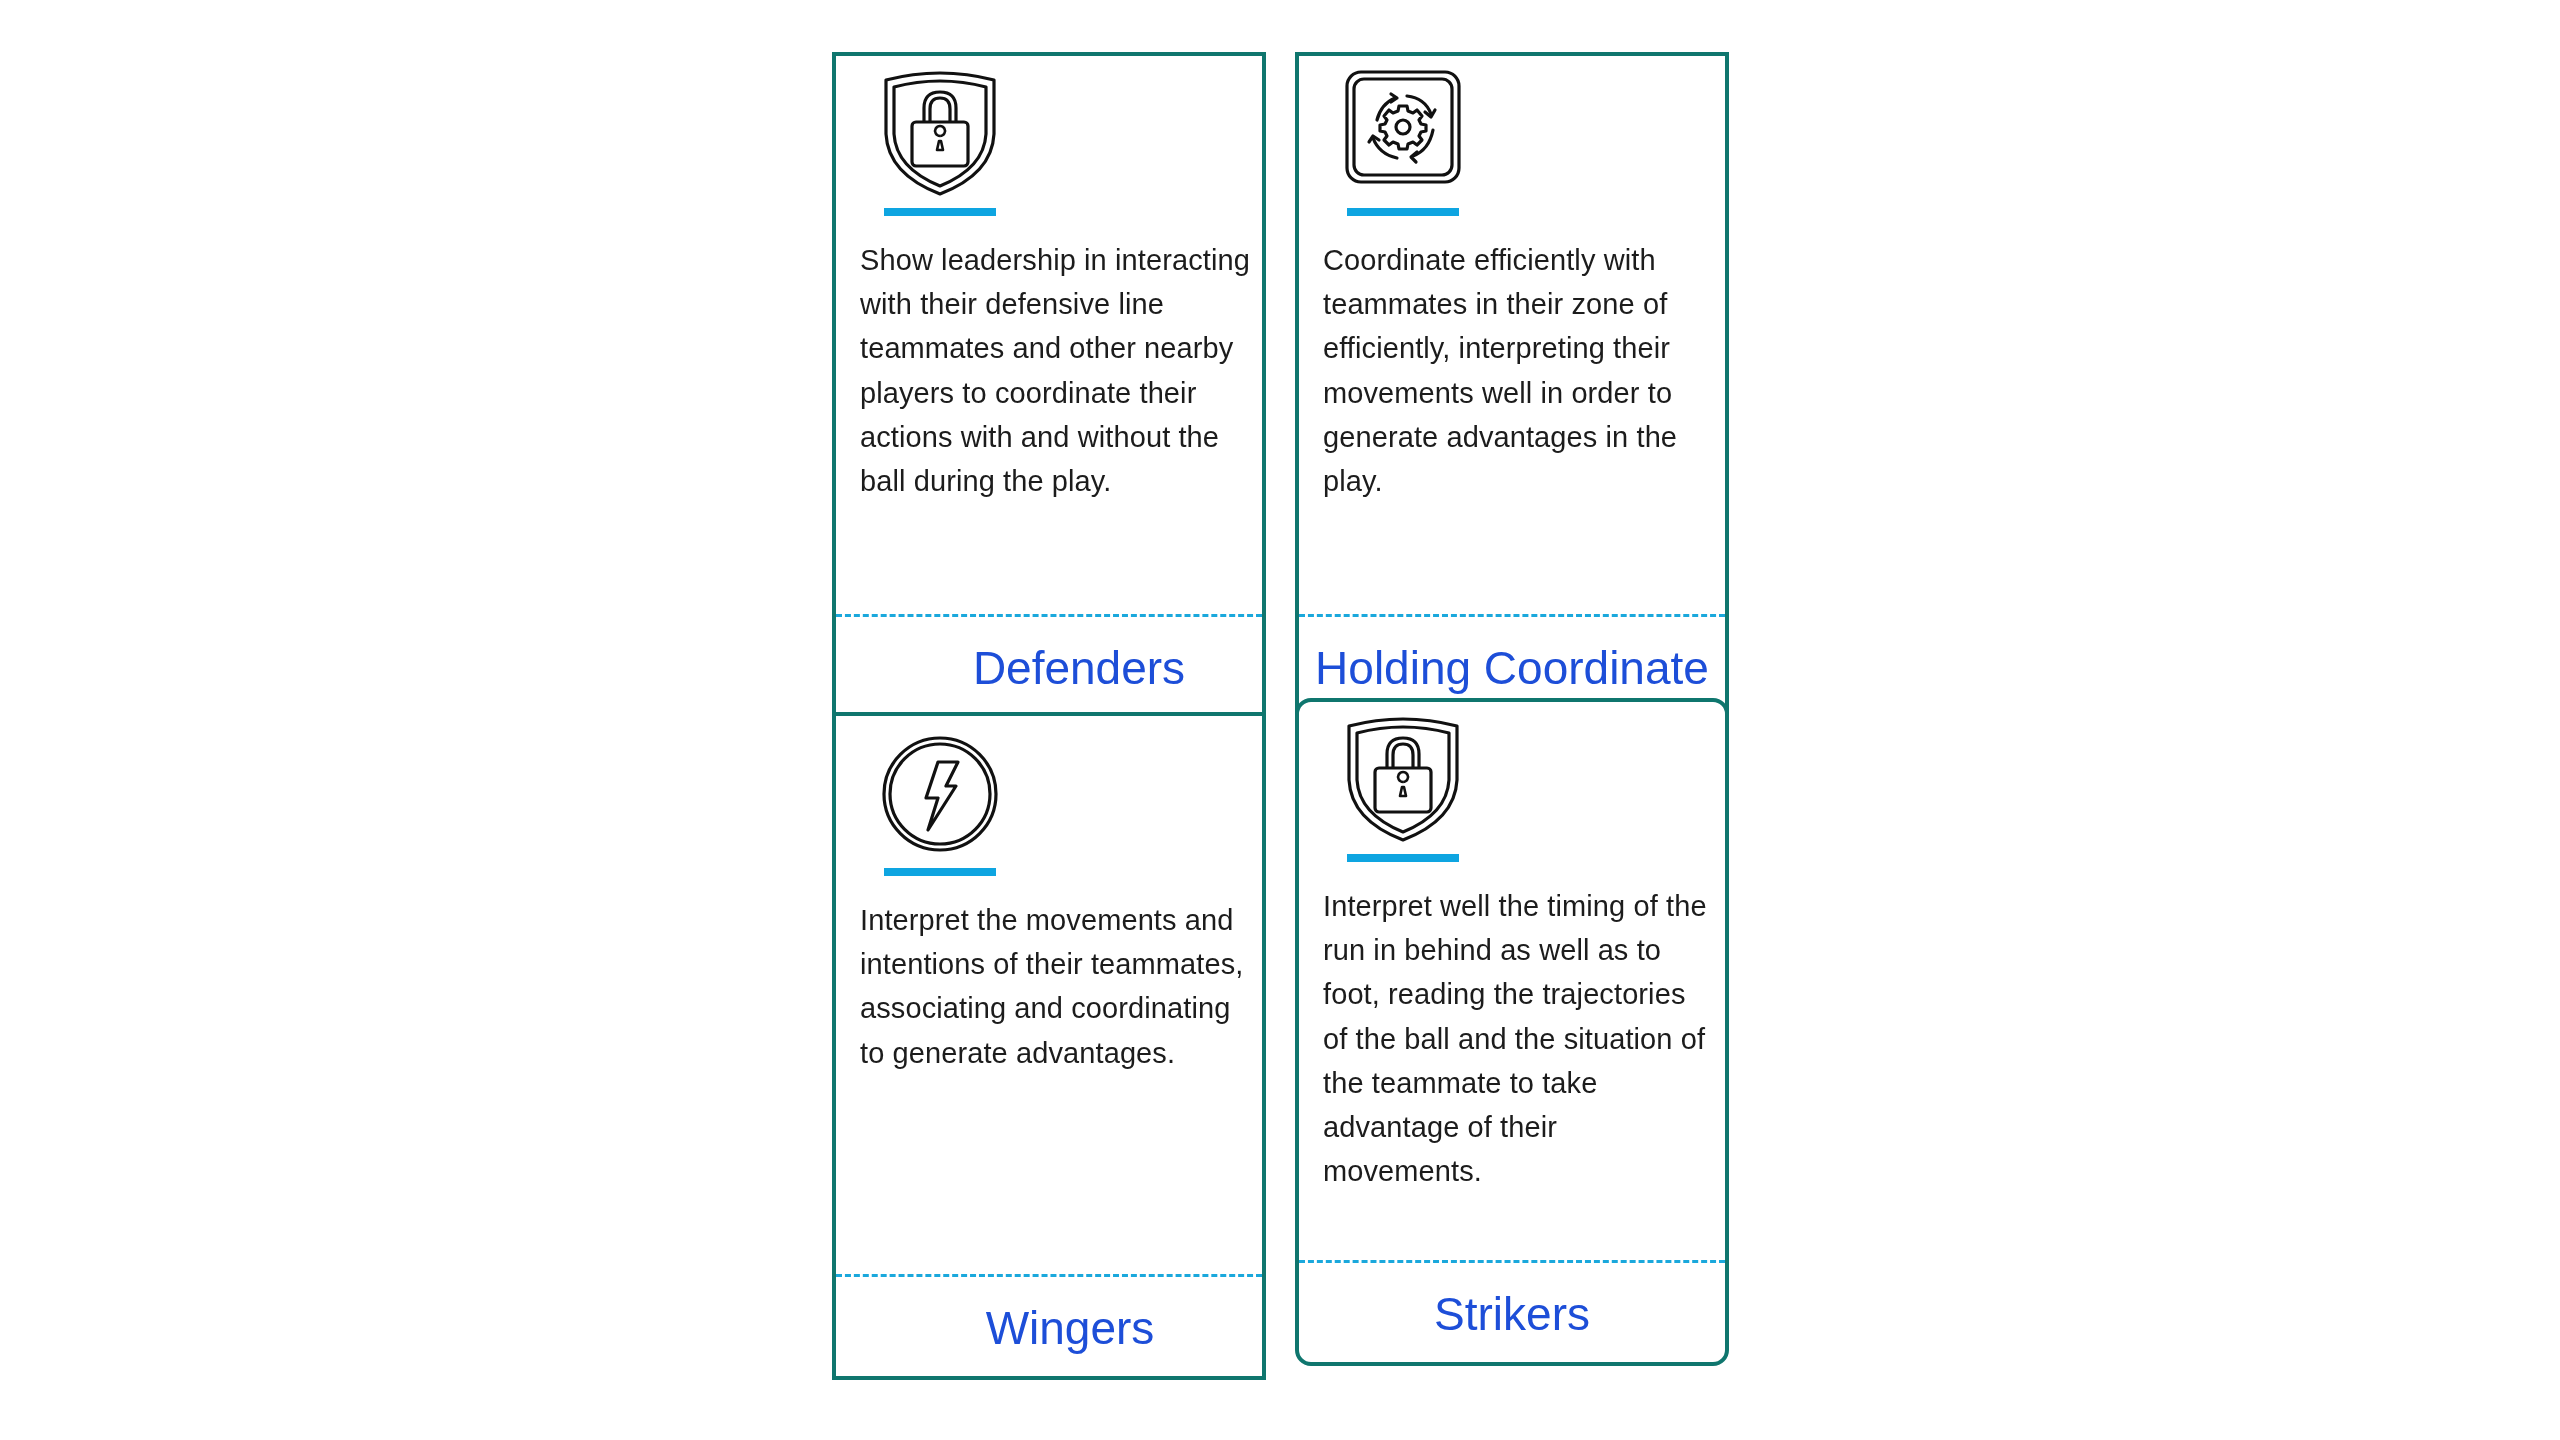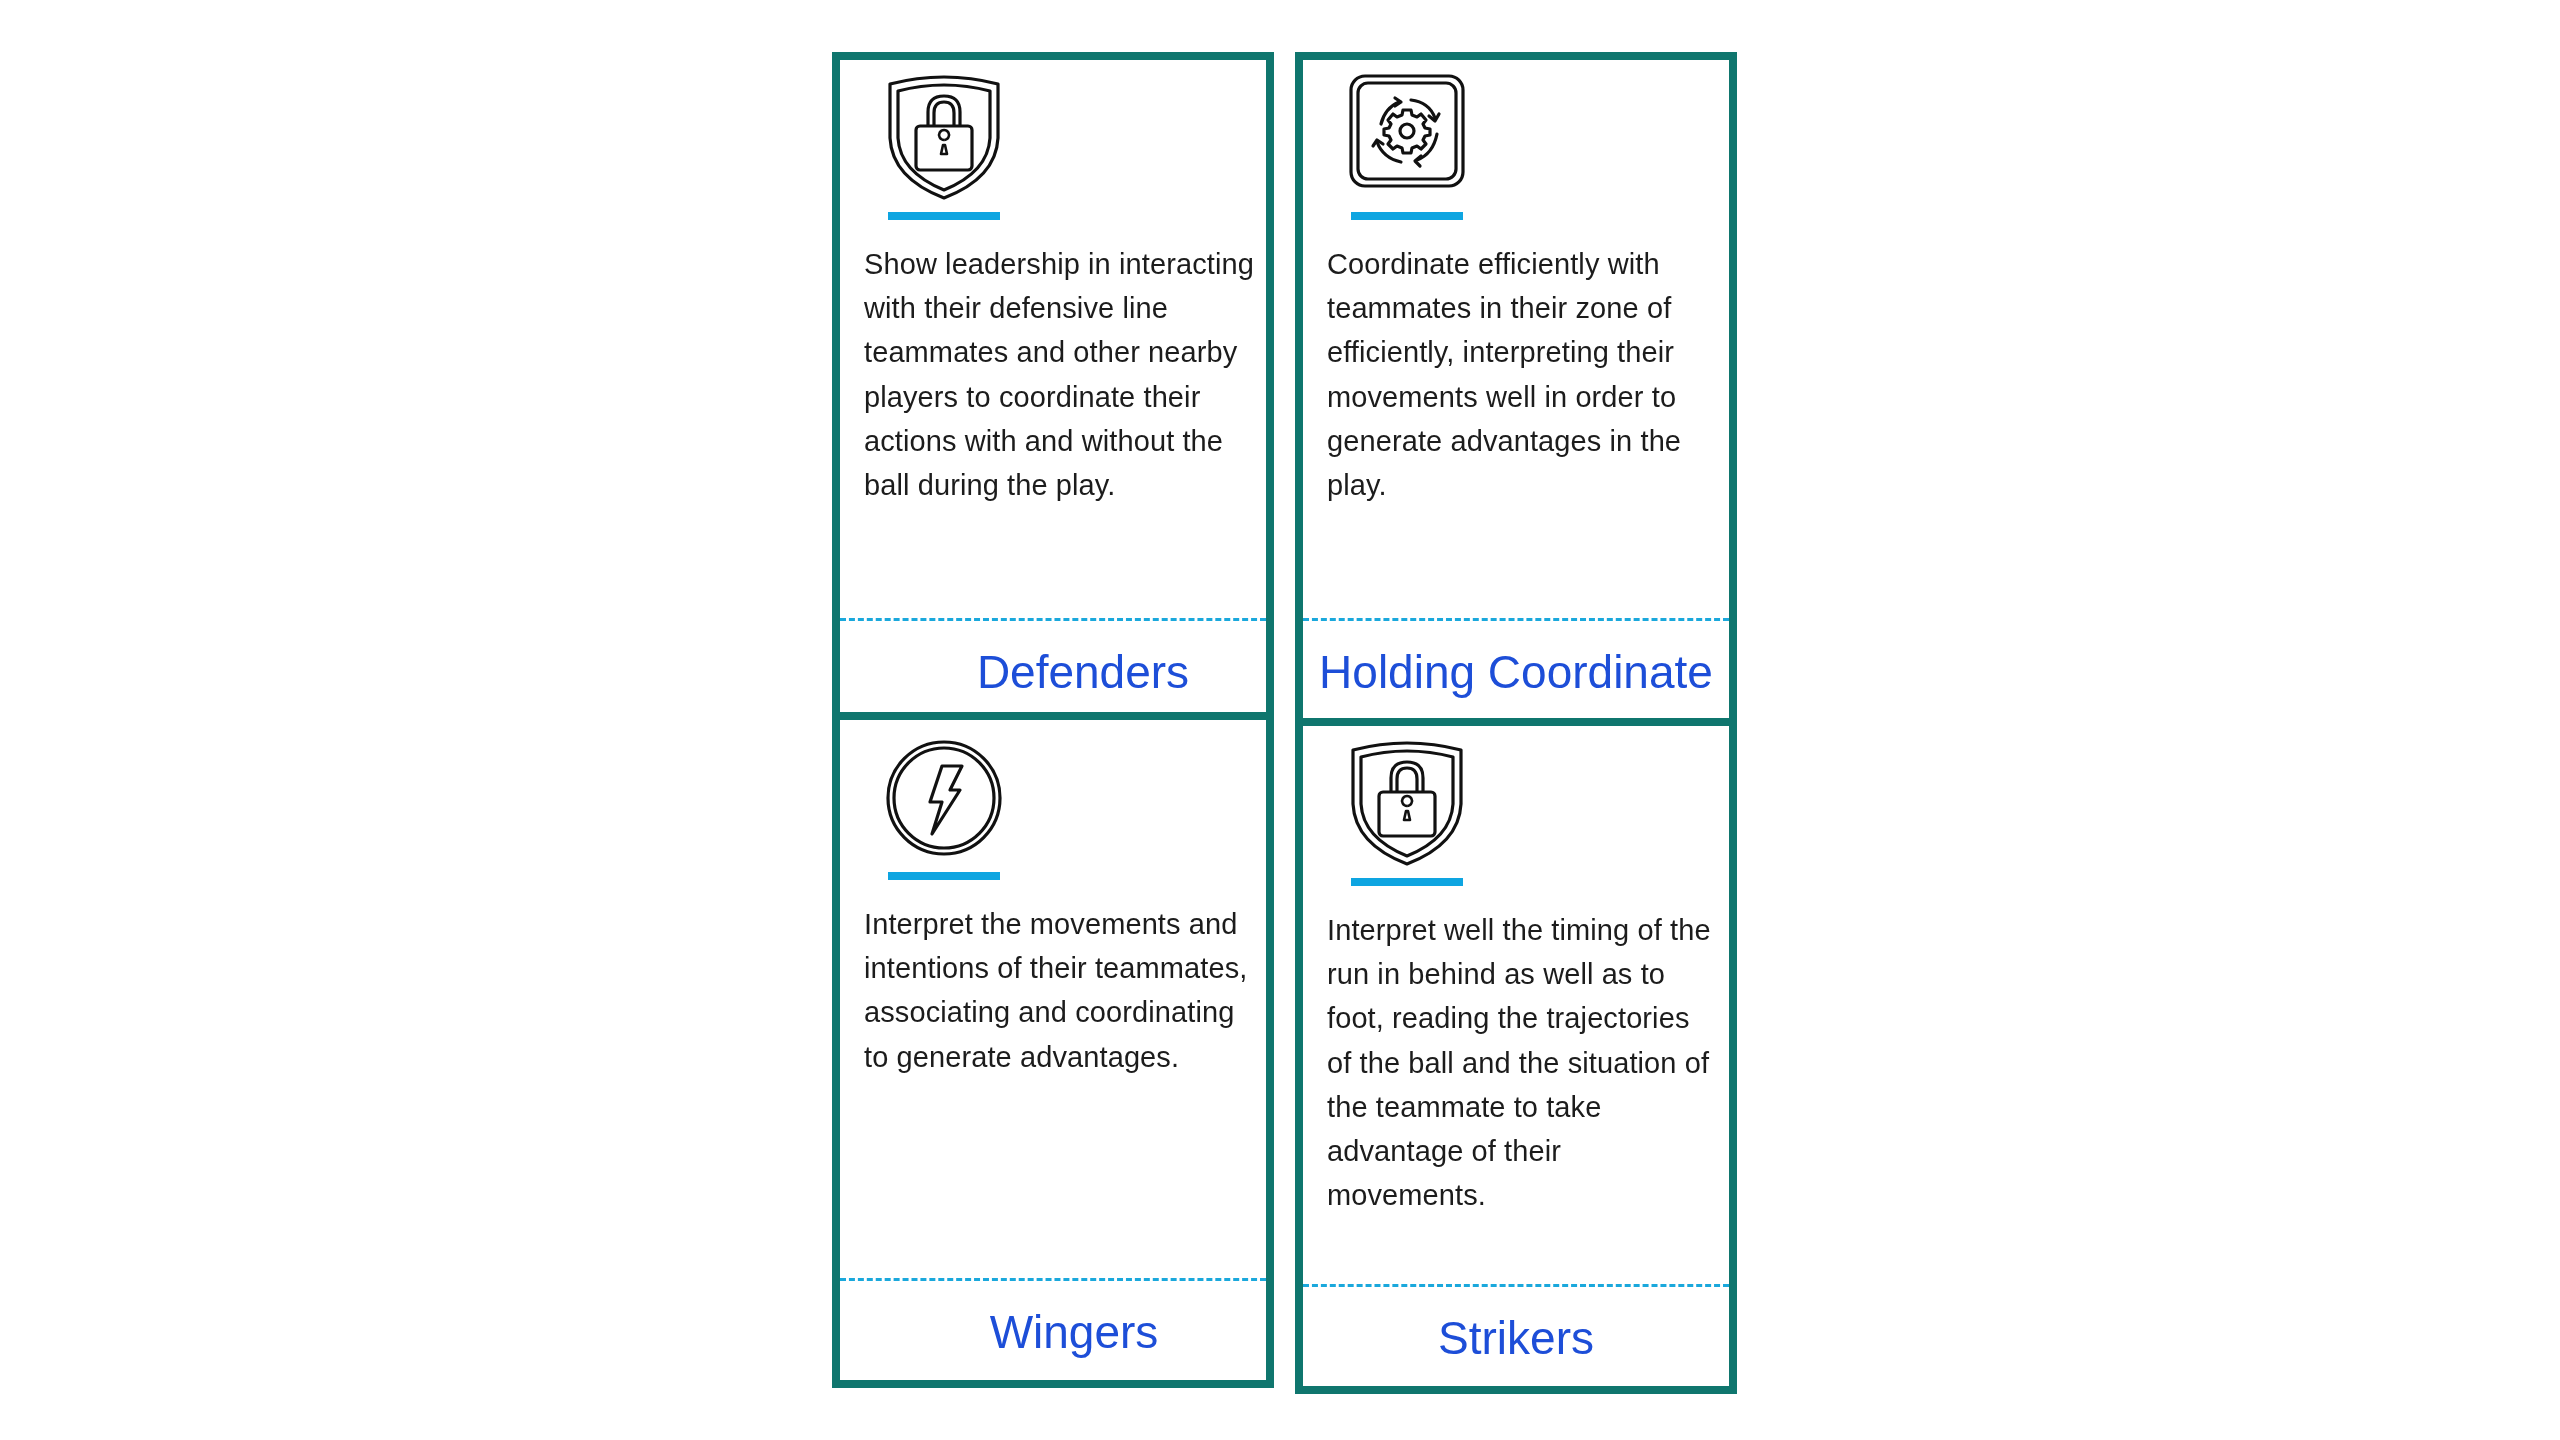--- a/index.html
+++ b/index.html
@@ -1,31 +1,31 @@
 <!DOCTYPE html>
 <html><head>
 <meta charset="utf-8">
 <style>
   html, body { margin:0; padding:0; background:#ffffff; }
   body { width:2560px; height:1440px; position:relative; overflow:hidden;
          font-family:"Liberation Sans", "DejaVu Sans", sans-serif; }
-  .card { position:absolute; width:426px; height:660px; border:8px solid #0f766e;
+  .card { position:absolute; width:426px; height:660px; border:4px solid #0f766e;
           box-sizing:content-box; background:#fff; }
   .card .icon { position:absolute; left:46px; top:14px; width:116px; height:126px; }
   .card .icon svg { width:100%; height:100%; }
   .card .bar { position:absolute; left:48px; top:152px; width:112px; height:8px; background:#0ea5e1; }
   .card .desc { position:absolute; left:24px; top:182px; width:390px; margin:0;
                 font-size:29px; line-height:44.2px; color:#1c1c1c; letter-spacing:0.1px; }
   .card .divider { position:absolute; left:0; right:0; top:558px; border-top:3px dashed #1aa8dc; }
   .card .label { position:absolute; left:0; right:0; top:572px; height:80px; line-height:80px;
                  text-align:center; font-size:46px; color:#1d4ed8; }
   #card-0 { left:832px; top:52px; }
   #card-1 { left:1295px; top:52px; }
   #card-2 { left:832px; top:712px; }
-  #card-3 { left:1295px; top:718px; }
+  #card-3 { left:1295px; top:698px;border-radius:16px; }
   #card-0 .label { padding-left:60px; box-sizing:border-box; }
   #card-2 .label { padding-left:42px; box-sizing:border-box; }
   #card-3 .label { box-sizing:border-box; }
 </style>
 </head>
 <body>
 
 <div class="card" id="card-0">
   <div class="icon">
     <svg viewBox="0 0 116 126" fill="none" stroke="#111" stroke-width="3.2" stroke-linejoin="round">

